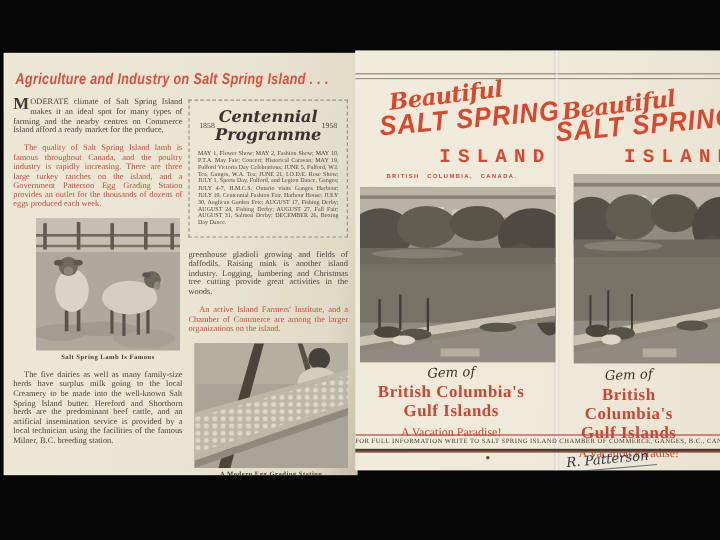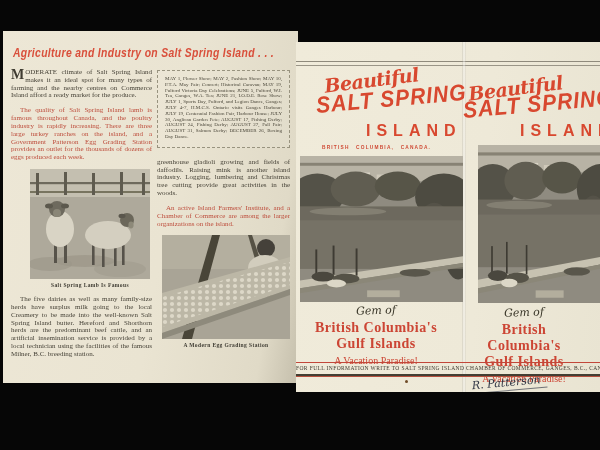--- a/index.html
+++ b/index.html
@@ -1,19 +1,19 @@
 <!DOCTYPE html>
 <html><head>
 <meta charset="utf-8">
 <style>
   html,body{margin:0;padding:0;background:#000;}
   .stage{position:relative;width:600px;height:450px;background:#060606;overflow:hidden;
          font-family:"Liberation Serif",serif;}
   
-  .left-page{position:absolute;left:3px;top:31px;width:295px;height:352px;
+  .left-page{position:absolute;left:3px;top:44px;width:295px;height:352px;
     background:linear-gradient(100deg,#ede7d6 0%,#eae4d2 55%,#e0dac7 88%,#c7c1ae 99%);
     overflow:hidden;}
   .agri-title{position:absolute;left:10px;top:14px;color:#d94f3b;
     font-family:"Liberation Sans",sans-serif;font-style:italic;font-weight:bold;
     font-size:13px;white-space:nowrap;transform:scaleX(.80);transform-origin:left center;
     letter-spacing:.4px;}
   .lcol{position:absolute;left:8px;top:38px;width:141px;}
   .rcol{position:absolute;left:154px;top:39px;width:133px;}
   .p{font-size:7px;line-height:1.12;color:#474338;text-align:justify;margin:0 0 7px 0;}
   .p.red{color:#bd4c3b;}
@@ -44,21 +44,21 @@
   .fold{position:absolute;top:0;bottom:0;left:166px;width:4px;
     background:linear-gradient(90deg,rgba(60,55,40,.14),rgba(255,255,255,.5),rgba(60,55,40,.10));}
   .panel{position:absolute;top:0;height:100%;}
   .panel-a{left:0;width:168px;}
   .panel-b{left:168px;width:150px;}
   .beautiful{position:absolute;font-family:"DejaVu Serif",serif;font-style:italic;
     font-weight:bold;font-size:19px;color:#d8482f;transform:rotate(-7deg);letter-spacing:-.5px;}
   .ss-title{position:absolute;font-family:"Liberation Sans",sans-serif;font-weight:bold;
     font-style:italic;font-size:23px;color:#d8482f;white-space:nowrap;letter-spacing:1px;
     transform:rotate(-5deg) scaleX(.92);transform-origin:left top;}
-  .island{position:absolute;font-family:Liberation Sans, sans-serif;font-weight:bold;
+  .island{position:absolute;font-family:Liberation Mono, monospace;font-weight:bold;
     font-size:16px;color:#d8482f;letter-spacing:6px;}
   .bc-small{position:absolute;font-family:"Liberation Sans",sans-serif;font-weight:bold;
     font-size:4.8px;color:#cf4a35;letter-spacing:1.2px;word-spacing:4px;white-space:nowrap;}
   .harbour{position:absolute;}
   .gemblock{position:absolute;text-align:center;}
   .gemof{font-family:"DejaVu Serif",serif;font-style:italic;font-size:11px;color:#393628;
     margin-bottom:3px;transform:rotate(-2deg);}
   .gem1,.gem2{font-weight:bold;font-size:14px;color:#cc4534;letter-spacing:.5px;line-height:1.15;}
   .tagline{font-size:10px;color:#cc4534;margin-top:3px;}
   .rule-red{position:absolute;left:0;right:0;top:320px;height:1px;background:#c2473a;}
@@ -116,20 +116,25 @@
           <ellipse cx="101" cy="56" rx="2.6" ry="3.4" fill="#8d8979"></ellipse>
         </svg>
       </div>
       <div class="cap lamb">Salt Spring Lamb Is Famous</div>
 
       <p class="p ind" style="margin-top:8px;">The five dairies as well as many family-size herds have surplus milk going to the local Creamery to be made into the well-known Salt Spring Island butter. Hereford and Shorthorn herds are the predominant beef cattle, and an artificial insemination service is provided by a local technician using the facilities of the famous Milner, B.C. breeding station.</p>
     </div>
 
     <div class="rcol">
       <div class="cent">
+        <div class="cent-head">
+          <span class="cent-year">1858</span>
+          <span class="cent-title"><span>Centennial</span><br><span>Programme</span></span>
+          <span class="cent-year">1958</span>
+        </div>
         <p class="events">MAY 1, Flower Show; MAY 2, Fashion Show; MAY 10, P.T.A. May Fair; Concert; Historical Caravan; MAY 19, Fulford Victoria Day Celebrations; JUNE 5, Fulford, W.I. Tea, Ganges, W.A. Tea; JUNE 21, I.O.D.E. Rose Show; JULY 1, Sports Day, Fulford, and Legion Dance, Ganges; JULY 4-7, H.M.C.S. Ontario visits Ganges Harbour; JULY 19, Centennial Fashion Fair, Harbour House; JULY 30, Anglican Garden Fete; AUGUST 17, Fishing Derby; AUGUST 24, Fishing Derby; AUGUST 27, Fall Fair; AUGUST 31, Salmon Derby; DECEMBER 26, Boxing Day Dance.</p>
       </div>
       <p class="p mt">greenhouse gladioli growing and fields of daffodils. Raising mink is another island industry. Logging, lumbering and Christmas tree cutting provide great activities in the woods.</p>
       <p class="p red ind">An active Island Farmers' Institute, and a Chamber of Commerce are among the larger organizations on the island.</p>
 
       <div class="photo egg-photo">
         <svg viewBox="0 0 128 104" preserveAspectRatio="none">
           <defs>
             <pattern id="eggdots" width="7" height="6" patternUnits="userSpaceOnUse">
               <circle cx="3" cy="3" r="2.1" fill="#ddd8c8"></circle>

